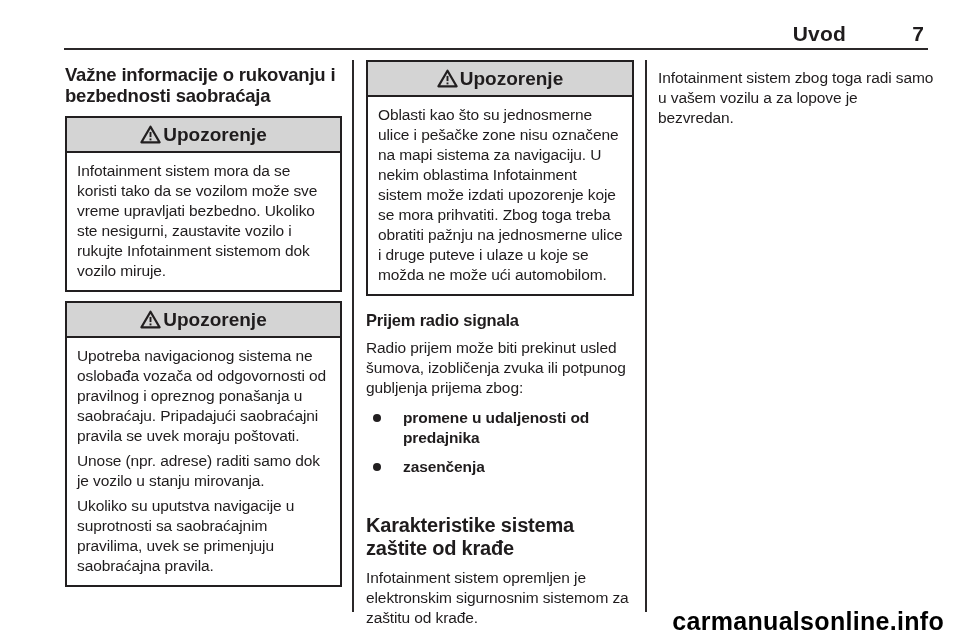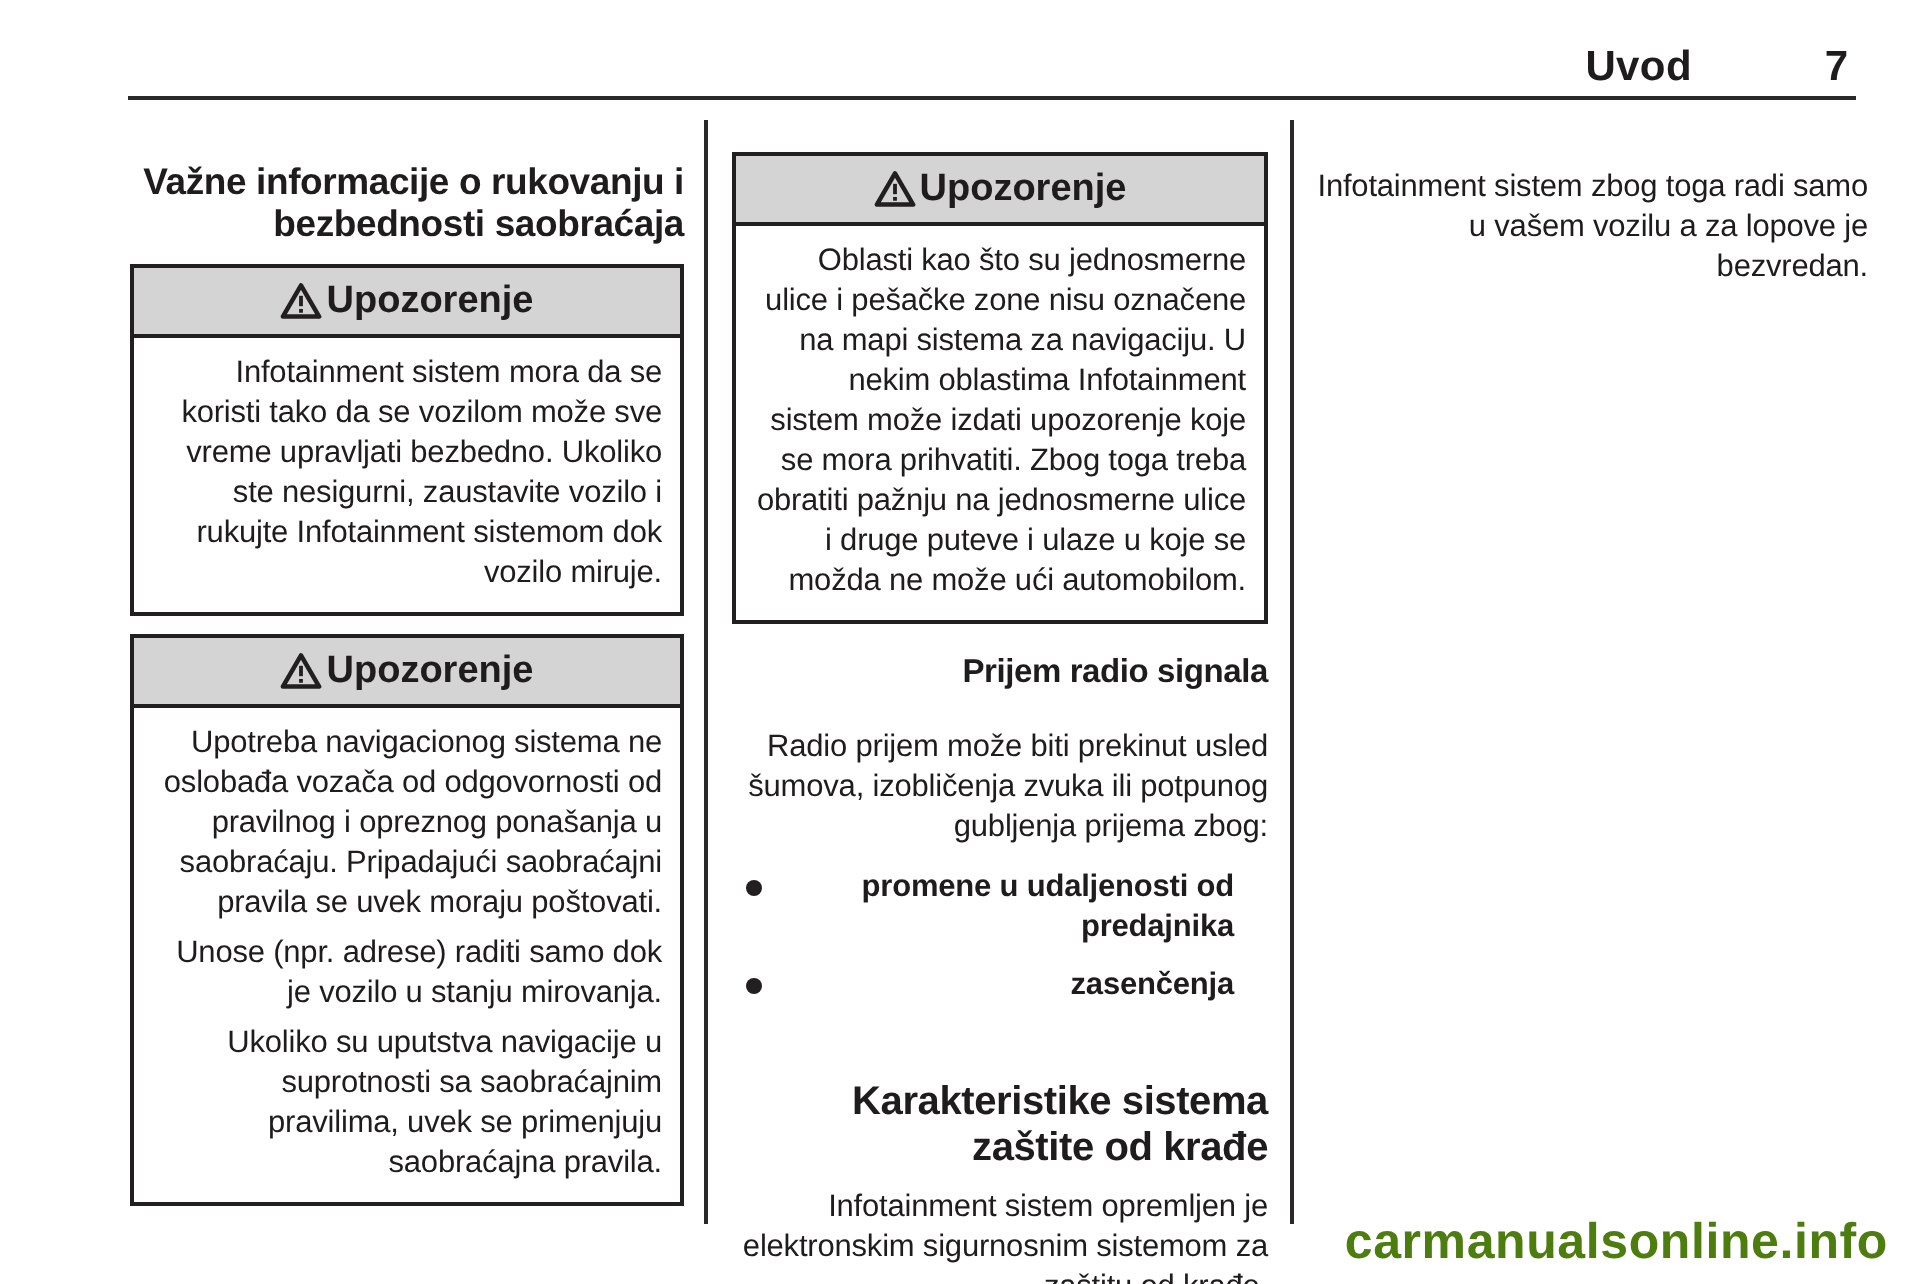--- a/index.html
+++ b/index.html
@@ -2,38 +2,38 @@
 <html><head>
 <meta charset="utf-8">
 <style>
   html,body{margin:0;padding:0;}
   body{
     width:960px;height:642px;position:relative;overflow:hidden;
     background:#ffffff;
     font-family:"Liberation Sans", sans-serif;
     color:#1f1c1d;
   }
-  .page{position:absolute;inset:0;text-align:right;}
+  .page{position:absolute;inset:0;}
 
   
   .hdr-title{
     position:absolute;top:22px;right:114px;
     font-size:21px;font-weight:bold;letter-spacing:.2px;
   }
   .hdr-pageno{
     position:absolute;top:22px;right:36px;
     font-size:21px;font-weight:bold;
   }
   .hdr-rule{
     position:absolute;top:48px;left:64px;width:864px;height:2px;
     background:#2b2829;
   }
 
   
-  .col{position:absolute;top:76px;}
+  .col{position:absolute;top:60px;}
   .col1{left:65px;width:277px;}
   .col2{left:366px;width:268px;}
   .col3{left:658px;width:276px;}
   .vdivider{position:absolute;top:60px;width:2px;height:552px;background:#2b2829;}
   .vdivider.d1{left:352px;}
   .vdivider.d2{left:645px;}
 
   
   .page-title{
     margin:4px 0 10px 0;
@@ -57,42 +57,42 @@
     height:33px;
     display:flex;align-items:center;justify-content:center;gap:2px;
     font-size:19px;font-weight:bold;
   }
   .warnicon{display:inline-flex;width:21px;height:19px;}
   .warnicon svg{width:21px;height:19px;}
   .warnbody{padding:8px 9px 9px 10px;}
 
   
   h2.sub{
-    margin:15px 0 18px 0;
+    margin:15px 0 8px 0;
     font-size:16.5px;line-height:19px;font-weight:bold;letter-spacing:-.2px;
   }
   h2.big{
     margin:37px 0 8px 0;
     font-size:20px;line-height:23px;font-weight:bold;letter-spacing:-.2px;
   }
   ul.bullets{list-style:none;margin:10px 0 0 0;padding:0;}
   ul.bullets li{
     position:relative;padding-left:37px;margin:0 17px 9px 0;
     font-size:15.5px;line-height:20px;font-weight:bold;letter-spacing:-.1px;
   }
   .dot{
     position:absolute;left:7px;top:6px;width:8px;height:8px;border-radius:50%;
     background:#221f20;
   }
 
   
   .watermark{
     position:absolute;right:16px;bottom:6px;
     font-size:25px;font-weight:bold;letter-spacing:.3px;
-    color:#4d7c0f;
+    color:#000000;
   }
 </style>
 </head>
 <body>
 
 <div class="page">
 
   <div class="hdr-title">Uvod</div>
   <div class="hdr-pageno">7</div>
   <div class="hdr-rule"></div>

